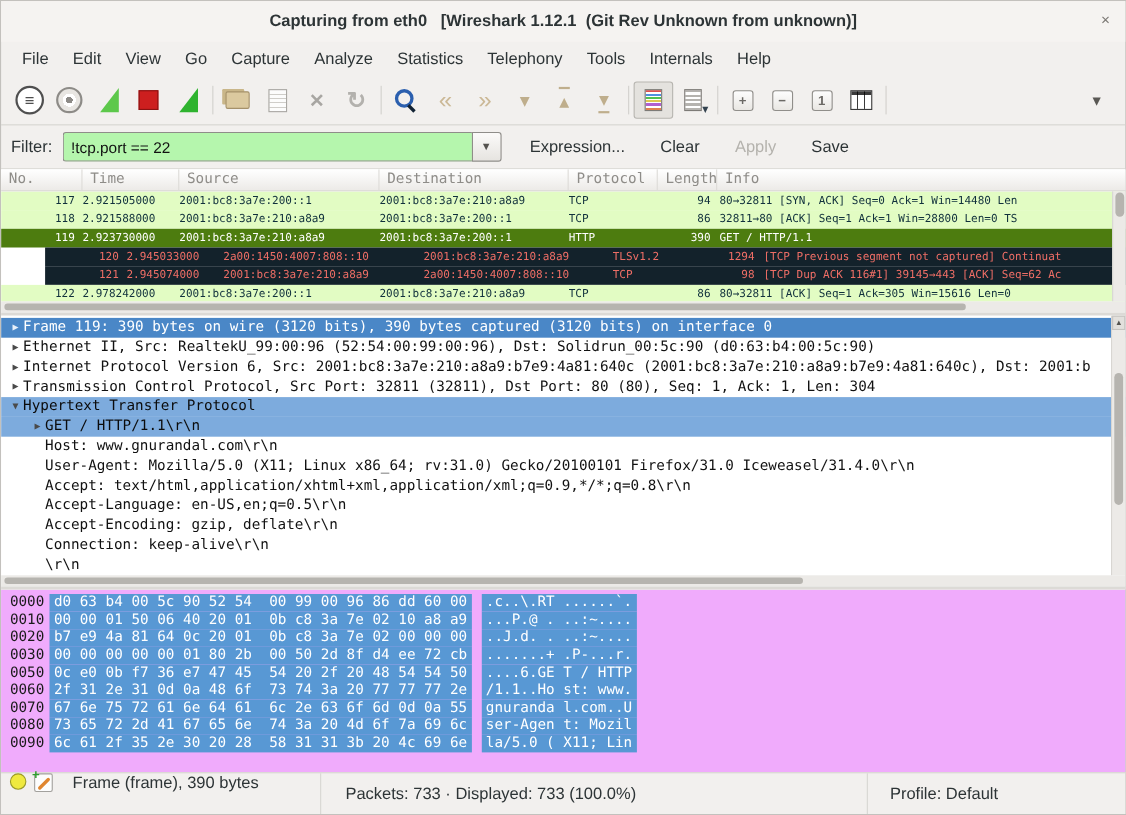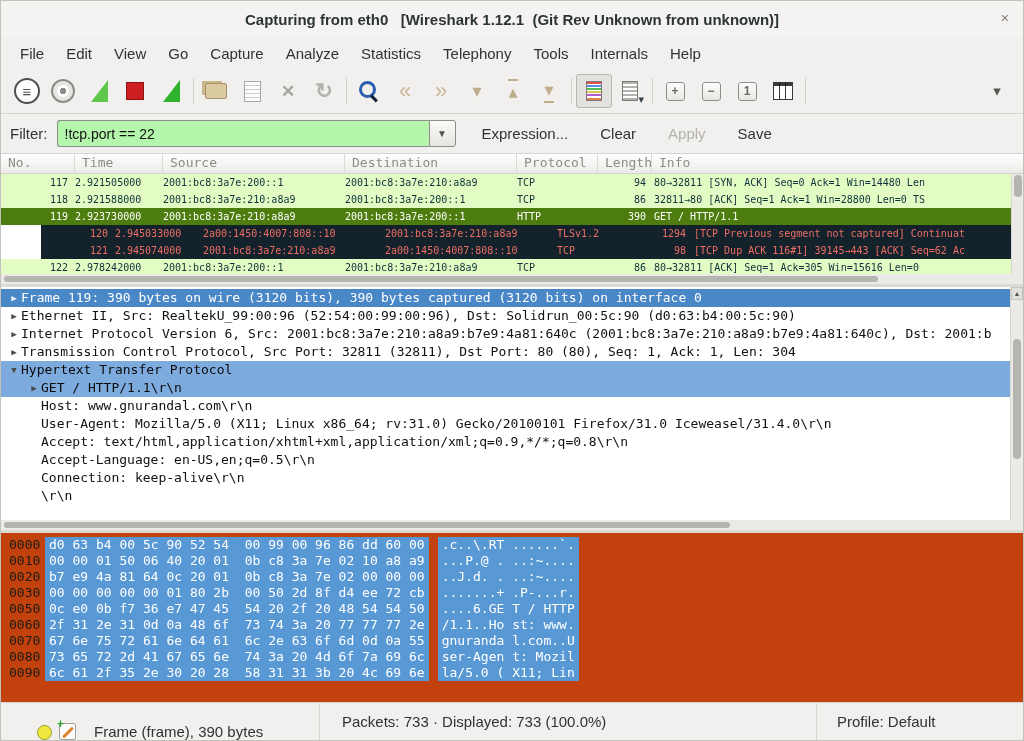--- a/index.html
+++ b/index.html
@@ -94,29 +94,29 @@
   .drow .spacer { width:40px; flex:0 0 40px; }
   .drow .txt { overflow:hidden; }
   .drow.selected { background:#4a87c7; color:#fff; }
   .drow.selected .tri { color:#e8f0fa; }
   .drow.highlight { background:#7dabdd; color:#0b0b0b; }
   .details-vscroll { position:absolute; right:0; top:0; bottom:10px; width:13px; background:#eceae7; border-left:1px solid #d8d6d2; }
   .details-vscroll .arrow { position:absolute; top:0; left:0; width:12px; height:13px; background:#e2e0dc; border:1px solid #c6c4c0; font-size:7px; color:#55534f; display:flex; align-items:center; justify-content:center; }
   .details-vscroll .thumb { position:absolute; top:52px; left:2px; width:8px; height:120px; background:#b6b4af; border-radius:4px; }
 
   
-  .bytes-pane { flex:1 1 auto; background:#c2410c; padding:4px 12px 0 0; overflow:hidden; }
+  .bytes-pane { flex:1 1 auto; background:#f0abfc; padding:4px 12px 0 0; overflow:hidden; }
   .hrow { display:flex; height:16px; line-height:16px; font-family:"DejaVu Sans Mono","Liberation Mono",monospace; font-size:13px; white-space:pre; }
   .hrow .off { width:40px; flex:0 0 40px; padding-left:8px; color:#1a1a1a; }
   .hrow .hexb { background:#5898d4; color:#fff; padding:0 4px; margin-left:4px;text-align:right; }
   .hrow .asc { background:#5898d4; color:#fff; padding:0 4px; margin-left:9px; }
 
   
   .statusbar { height:38px; flex:0 0 38px; display:flex; align-items:stretch; border-top:1px solid #d6d4d0; background:#f2f0ee; font-size:15px; }
-  .sb-left { flex:0 0 290px; display:flex; align-items:flex-end; padding-left:8px;margin-left:28px; }
+  .sb-left { flex:0 0 290px; display:flex; align-items:flex-start; padding-left:8px; }
   .sb-mid { flex:0 0 497px; display:flex; align-items:center; padding-left:22px; border-left:1px solid #d8d6d2; }
   .sb-right { flex:1; display:flex; align-items:center; padding-left:20px; border-left:1px solid #d8d6d2; }
   .expert-icon { width:15px; height:15px; border-radius:50%; background:#efe93f; border:1px solid #9a9a28; margin-right:7px; flex:0 0 15px; }
   .comment-icon { width:17px; height:17px; background:#fdfdfd; border:1px solid #a3a19d; border-radius:2px; position:relative; margin-right:18px; flex:0 0 17px; }
   .comment-icon::before { content:"+"; position:absolute; top:-7px; left:-3px; color:#2f9e2f; font-weight:bold; font-size:12px; }
   .comment-icon::after { content:""; position:absolute; width:14px; height:3px; background:#e0862f; border-radius:2px; transform:rotate(-45deg); top:7px; left:1px; }
 </style>
 </head>
 <body>
 
@@ -260,20 +260,21 @@
         <div class="drow selected"><span class="tri">▶</span><span class="txt">Frame 119: 390 bytes on wire (3120 bits), 390 bytes captured (3120 bits) on interface 0</span></div>
         <div class="drow"><span class="tri">▶</span><span class="txt">Ethernet II, Src: RealtekU_99:00:96 (52:54:00:99:00:96), Dst: Solidrun_00:5c:90 (d0:63:b4:00:5c:90)</span></div>
         <div class="drow"><span class="tri">▶</span><span class="txt">Internet Protocol Version 6, Src: 2001:bc8:3a7e:210:a8a9:b7e9:4a81:640c (2001:bc8:3a7e:210:a8a9:b7e9:4a81:640c), Dst: 2001:b</span></div>
         <div class="drow"><span class="tri">▶</span><span class="txt">Transmission Control Protocol, Src Port: 32811 (32811), Dst Port: 80 (80), Seq: 1, Ack: 1, Len: 304</span></div>
         <div class="drow highlight"><span class="tri">▼</span><span class="txt">Hypertext Transfer Protocol</span></div>
         <div class="drow highlight"><span class="tri lvl1">▶</span><span class="txt">GET / HTTP/1.1\r\n</span></div>
         <div class="drow"><span class="spacer"></span><span class="txt">Host: www.gnurandal.com\r\n</span></div>
         <div class="drow"><span class="spacer"></span><span class="txt">User-Agent: Mozilla/5.0 (X11; Linux x86_64; rv:31.0) Gecko/20100101 Firefox/31.0 Iceweasel/31.4.0\r\n</span></div>
         <div class="drow"><span class="spacer"></span><span class="txt">Accept: text/html,application/xhtml+xml,application/xml;q=0.9,*/*;q=0.8\r\n</span></div>
         <div class="drow"><span class="spacer"></span><span class="txt">Accept-Language: en-US,en;q=0.5\r\n</span></div>
+        <div class="drow"><span class="spacer"></span><span class="txt">Accept-Encoding: gzip, deflate\r\n</span></div>
         <div class="drow"><span class="spacer"></span><span class="txt">Connection: keep-alive\r\n</span></div>
         <div class="drow"><span class="spacer"></span><span class="txt">\r\n</span></div>
       </div>
     <div class="details-vscroll">
       <div class="arrow">▲</div>
       <div class="thumb"></div>
     </div>
     <div class="hscroll">
         <div class="thumb" style="left:3px; width:726px;"></div>
       </div>

